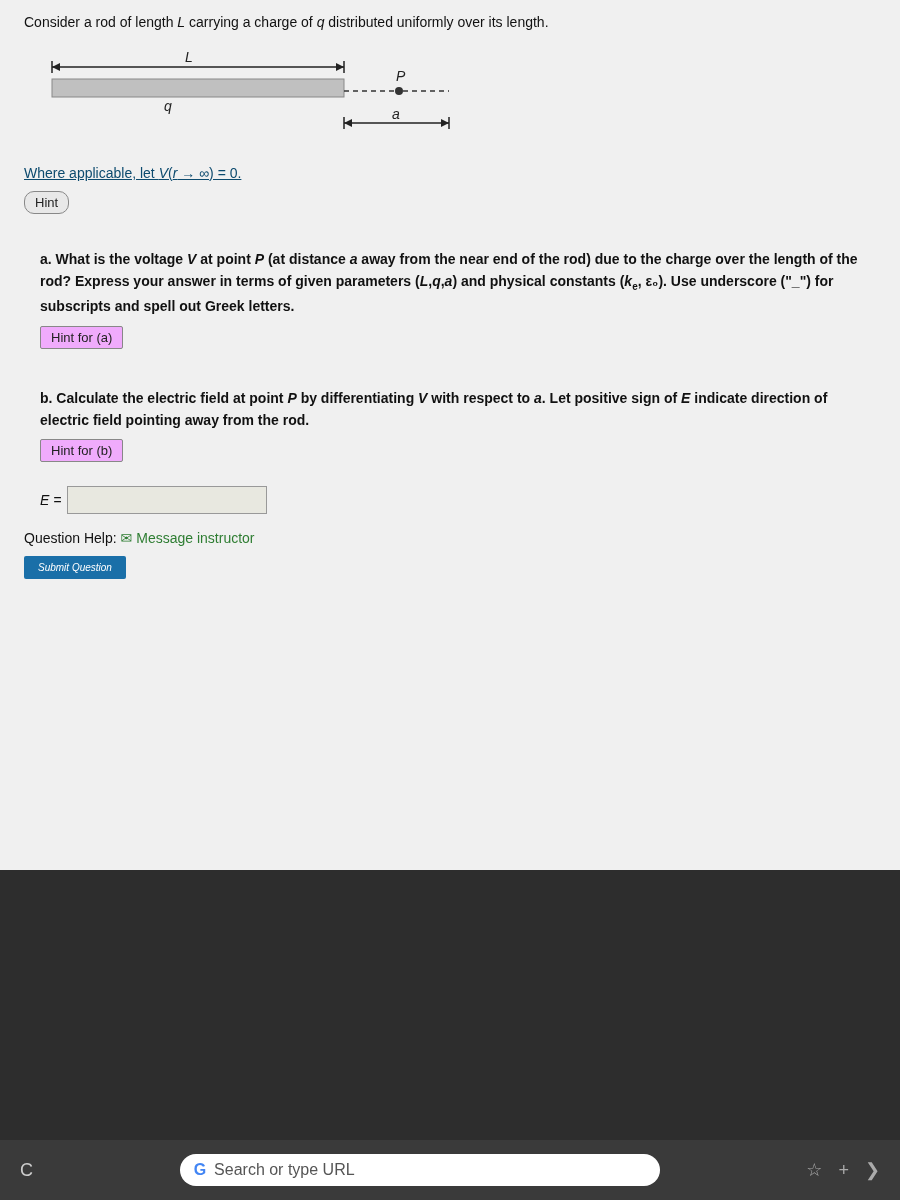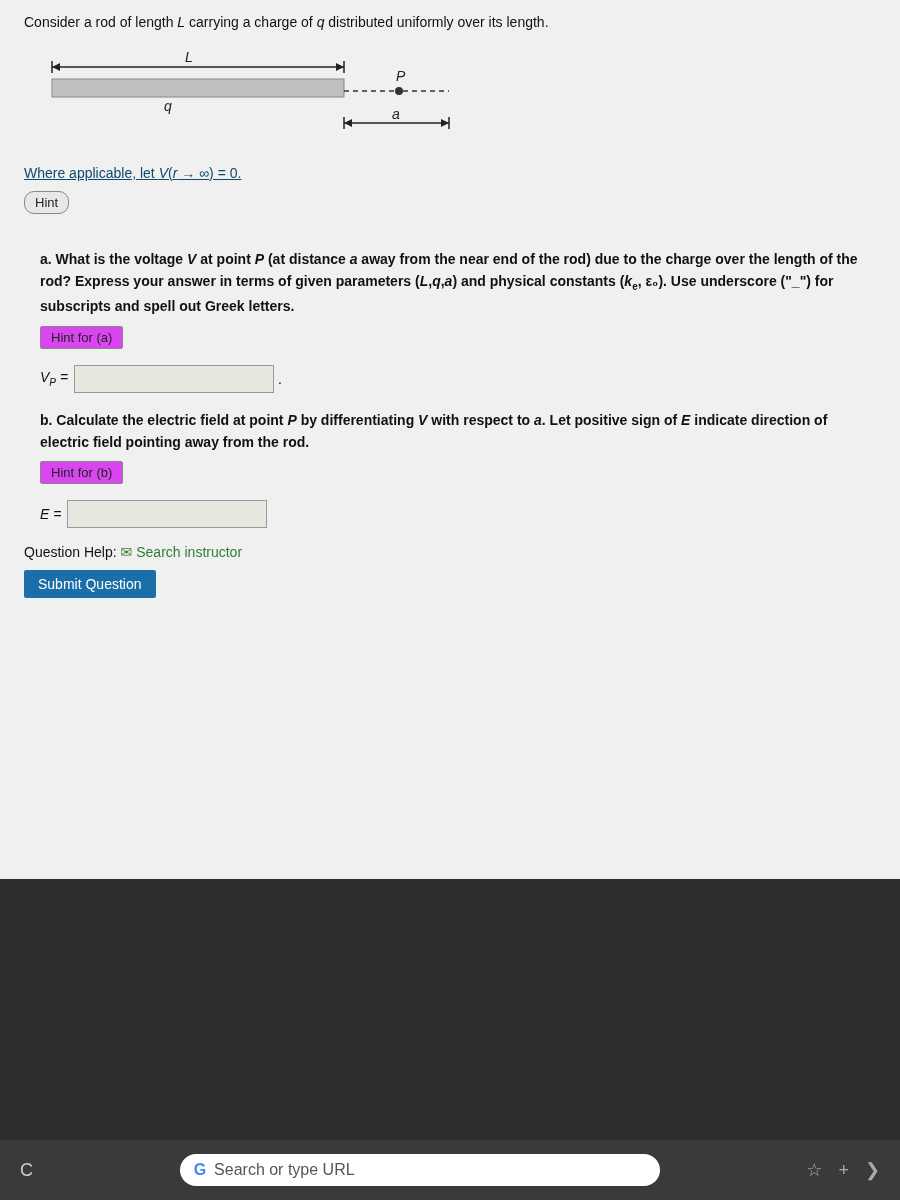--- a/index.html
+++ b/index.html
@@ -62,27 +62,27 @@
       font-size: 14px;
       color: #111;
       line-height: 1.6;
       margin-bottom: 8px;
       font-weight: bold;
     }
 
     .hint-for-btn {
       display: inline-block;
       border: 1px solid #888;
-      background: #d946ef;
+      background: #f0abfc;
       padding: 3px 10px;
       font-size: 13px;
       cursor: pointer;
       border-radius: 2px;
       color: #222;
-      margin-bottom: 16px;
+      margin-bottom: 24px;
     }
 
     .answer-row {
       display: flex;
       align-items: center;
       margin-bottom: 16px;
       margin-left: 0;
     }
 
     .answer-label {
@@ -123,23 +123,24 @@
       display: flex;
       align-items: center;
       gap: 4px;
     }
 
     .submit-btn {
       background: #1a6fa8;
       color: #fff;
       border: none;
       padding: 6px 14px;
-      font-size: 14px;
+      font-size: 10px;
       cursor: pointer;
       border-radius: 2px;
+      font-style: italic;
     }
 
     .bottom-bar {
       background: #3a3a3a;
       height: 60px;
       display: flex;
       align-items: center;
       justify-content: space-between;
       padding: 0 20px;
       margin-top: auto;
@@ -251,25 +252,20 @@
 
   
   <div class="part-section">
     <p class="part-text">
       <strong>a.</strong> What is the voltage <em>V</em> at point <em>P</em> (at distance <em>a</em> away from the near end of the rod) due to the
       charge over the length of the rod? Express your answer in terms of given parameters (<em>L</em>,<em>q</em>,<em>a</em>) and
       physical constants (<em>k</em><sub>e</sub>, ε₀). Use underscore ("_") for subscripts and spell out Greek letters.
     </p>
     <button class="hint-for-btn">Hint for (a)</button>
 
-    <div class="answer-row">
-      <span class="answer-label"><em>V</em><sub>P</sub> =</span>
-      <input class="answer-input" type="text" value="" style="">
-      <span class="answer-dot">.</span>
-    </div>
   </div>
 
   
   <div class="part-section">
     <p class="part-text">
       <strong>b.</strong> Calculate the electric field at point <em>P</em> by differentiating <em>V</em> with respect to <em>a</em>. Let positive sign of <em>E</em>
       indicate direction of electric field pointing away from the rod.
     </p>
     <button class="hint-for-btn">Hint for (b)</button>
 
@@ -278,21 +274,21 @@
       <input class="answer-input" type="text" value="" style="">
     </div>
   </div>
 
   
   <div class="question-help-row">
     <span>Question Help:</span>
     &nbsp;
     <a class="message-instructor-link">
       <span>✉</span>
-      <span>Search instructor</span>
+      <span>Message instructor</span>
     </a>
   </div>
 
   <button class="submit-btn">Submit Question</button>
 </div>
 
 <div class="dark-area"></div>
 
 <div class="bottom-bar">
   <div style="display:flex;align-items:center;gap:6px;">

